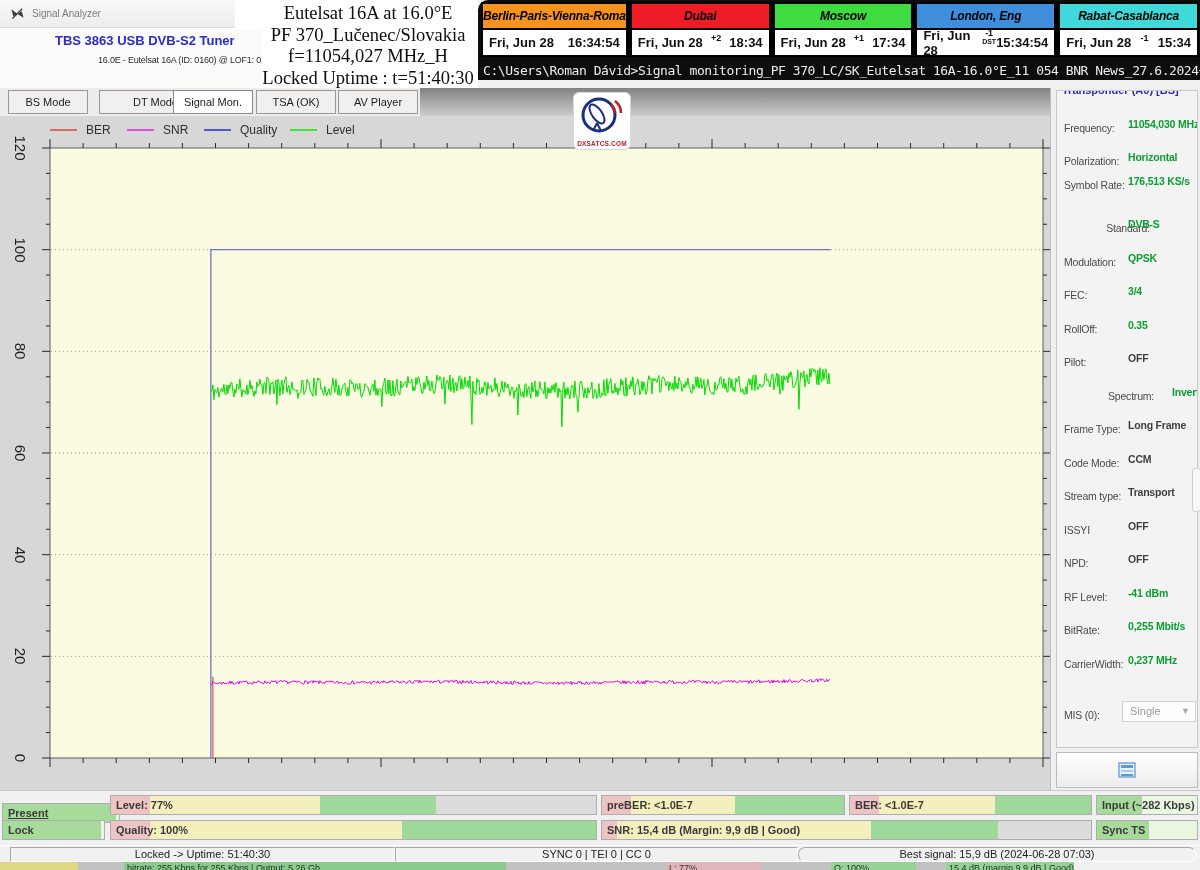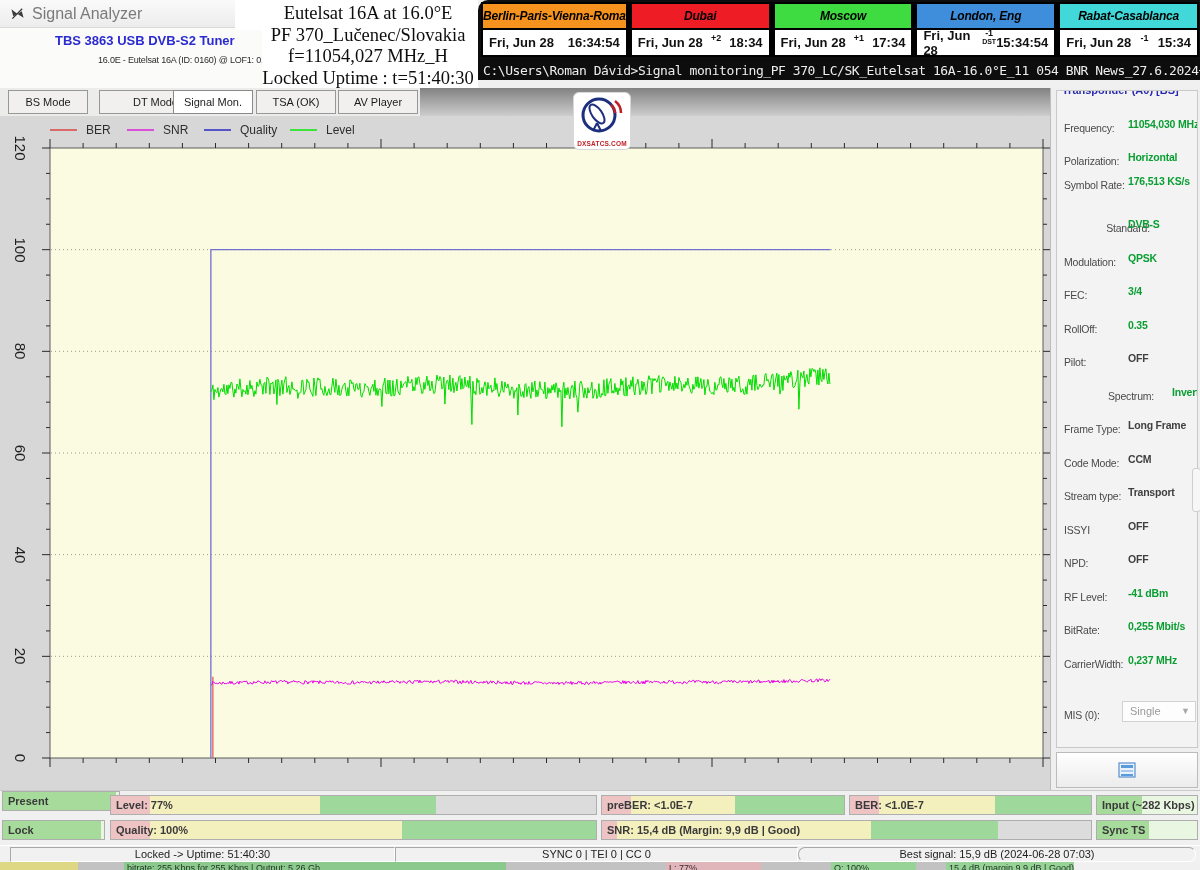--- a/index.html
+++ b/index.html
@@ -3,21 +3,21 @@
 <meta charset="utf-8">
 <style>
   html,body{margin:0;padding:0;background:#444;}
   #screen{position:relative;width:1200px;height:870px;background:#f0f0f0;overflow:hidden;
           font-family:"Liberation Sans",sans-serif;-webkit-font-smoothing:antialiased;}
   .abs{position:absolute;}
 
   
   #titlebar{left:0;top:0;width:478px;height:28px;background:linear-gradient(180deg,#fafafa,#ececec);
             border-bottom:1px solid #d9d9d9;display:flex;align-items:center;padding-left:10px;box-sizing:border-box;}
-  #titlebar span{font-size:16px;color:#7a7a7a;margin-left:7px;}
+  #titlebar span{font-size:10px;color:#7a7a7a;margin-left:7px;}
   #appbar{left:0;top:28px;width:478px;height:60px;background:#fbfbfa;}
   #tuner-name{position:absolute;left:55px;top:5px;font-size:13px;font-weight:bold;color:#2b2bd0;}
   #tuner-details{position:absolute;left:98px;top:27px;font-size:9px;letter-spacing:-0.2px;color:#2b2b2b;white-space:nowrap;}
   .whitebox{background:#ffffff;}
   #overlay-text{left:250px;top:3px;width:236px;height:84px;z-index:6;text-align:center;
                 font-family:"Liberation Serif",serif;font-size:18.5px;color:#0d0d0d;line-height:21.5px;white-space:nowrap;}
 
   
   #topblack{left:478px;top:0;width:722px;height:80px;background:#0d0d0d;border-radius:10px 0 0 0;z-index:3;}
   #clocks{position:absolute;left:3px;top:2px;right:1px;height:55px;display:flex;}
@@ -365,21 +365,21 @@
         <rect x="3" y="2" width="16" height="14" fill="#e9f1fb" stroke="#5a8fd0" stroke-width="1.2"></rect>
         <rect x="5" y="4" width="12" height="3" fill="#5a9bdb"></rect>
         <rect x="5" y="9" width="12" height="2" fill="#a9c9ec"></rect>
         <rect x="5" y="13" width="12" height="2" fill="#5a9bdb"></rect>
       </svg>
     </div>
     <div id="panel-thumb"></div>
   </div>
 
   <div class="abs" id="bottombars">
-    <div class="mbar" style="left: 2px; top: 0; width: 118px; background: linear-gradient(90deg, rgb(166, 219, 155) 0%, rgb(166, 219, 155) 97%, rgb(233, 246, 225) 97%, rgb(233, 246, 225) 100%);">Present</div>
+    <div class="mbar" style="left: 2px; top: 12px; width: 118px; background: linear-gradient(90deg, rgb(166, 219, 155) 0%, rgb(166, 219, 155) 97%, rgb(233, 246, 225) 97%, rgb(233, 246, 225) 100%); text-decoration: underline;">Present</div>
     <div class="mbar" style="left: 110px; top: 4px; width: 487px; background: linear-gradient(90deg, rgb(238, 195, 195) 0%, rgb(238, 195, 195) 8%, rgb(244, 240, 189) 8%, rgb(244, 240, 189) 43%, rgb(159, 216, 155) 43%, rgb(159, 216, 155) 67%, rgb(220, 220, 220) 67%, rgb(220, 220, 220) 100%);">Level: 77%</div>
     <div class="mbar" style="left: 601px; top: 4px; width: 244px; background: linear-gradient(90deg, rgb(238, 195, 195) 0%, rgb(238, 195, 195) 12%, rgb(244, 240, 189) 12%, rgb(244, 240, 189) 55%, rgb(159, 216, 155) 55%, rgb(159, 216, 155) 100%);">preBER: &lt;1.0E-7</div>
     <div class="mbar" style="left: 849px; top: 4px; width: 243px; background: linear-gradient(90deg, rgb(238, 195, 195) 0%, rgb(238, 195, 195) 12%, rgb(244, 240, 189) 12%, rgb(244, 240, 189) 60%, rgb(159, 216, 155) 60%, rgb(159, 216, 155) 100%);">BER: &lt;1.0E-7</div>
     <div class="mbar" style="left: 1096px; top: 4px; width: 102px; background: linear-gradient(90deg, rgb(166, 219, 155) 0%, rgb(166, 219, 155) 45%, rgb(233, 246, 225) 45%, rgb(233, 246, 225) 100%);">Input (~282 Kbps)</div>
 
     <div class="mbar" style="left: 2px; top: 29px; width: 103px; background: linear-gradient(90deg, rgb(166, 219, 155) 0%, rgb(166, 219, 155) 97%, rgb(233, 246, 225) 97%, rgb(233, 246, 225) 100%);">Lock</div>
     <div class="mbar" style="left: 110px; top: 29px; width: 487px; background: linear-gradient(90deg, rgb(238, 195, 195) 0%, rgb(238, 195, 195) 8%, rgb(244, 240, 189) 8%, rgb(244, 240, 189) 60%, rgb(159, 216, 155) 60%, rgb(159, 216, 155) 100%);">Quality: 100%</div>
     <div class="mbar" style="left: 601px; top: 29px; width: 491px; background: linear-gradient(90deg, rgb(238, 195, 195) 0%, rgb(238, 195, 195) 3%, rgb(244, 240, 189) 3%, rgb(244, 240, 189) 55%, rgb(159, 216, 155) 55%, rgb(159, 216, 155) 81%, rgb(220, 220, 220) 81%, rgb(220, 220, 220) 100%);">SNR: 15,4 dB (Margin: 9,9 dB | Good)</div>
     <div class="mbar" style="left: 1096px; top: 29px; width: 102px; background: linear-gradient(90deg, rgb(166, 219, 155) 0%, rgb(166, 219, 155) 52%, rgb(233, 246, 225) 52%, rgb(233, 246, 225) 100%);">Sync TS</div>
   </div>

